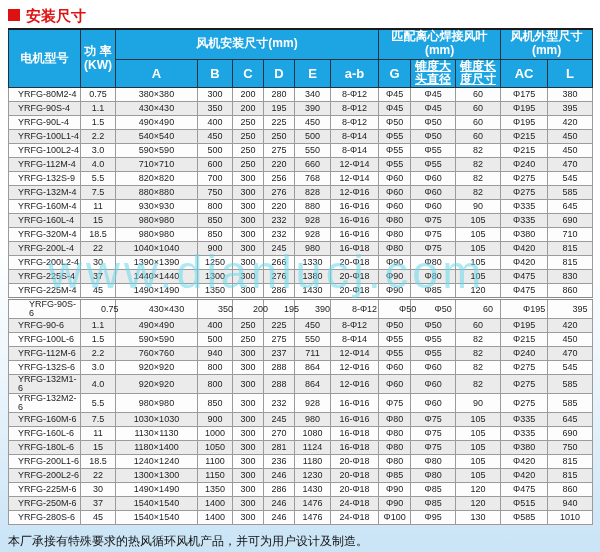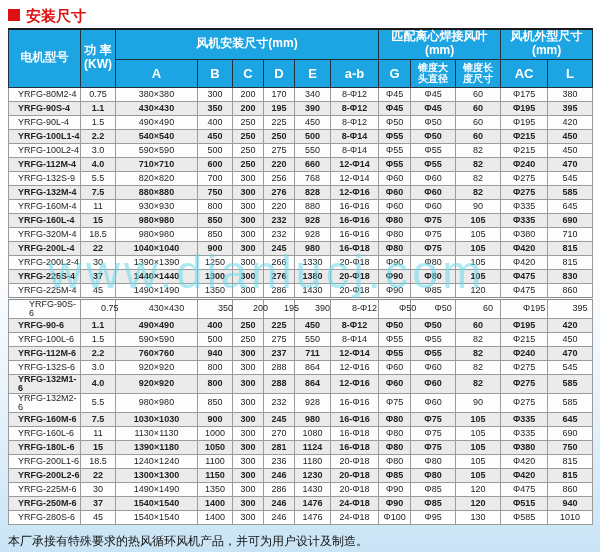--- a/index.html
+++ b/index.html
@@ -12,26 +12,26 @@
 
   table.dim { border-collapse:collapse; table-layout:fixed; margin-left:8px; width:584px;
               border:1px solid #333; border-top:2px solid #1a1a1a; }
   thead th { background:#1da4e2; color:#ffffff; border:1px solid #20323c; font-weight:bold;
              padding:0; text-align:center; vertical-align:middle; }
   thead tr.h1 { height:30px; }
   thead tr.h2 { height:28px; }
   th.group { font-size:12px; white-space:pre-line; line-height:1.15;text-align:center; }
   th.span2 { font-size:12px; white-space:pre-line; line-height:1.15; }
   th.letter { font-size:13px; }
-  th.small2 { font-size:10px; line-height:1.15; white-space:pre-line; }
+  th.small2 { font-size:12px; line-height:1.15; white-space:pre-line;text-decoration:underline; }
 
   tbody td { border:1px solid #9b9b9b; font-size:9px; color:#222; text-align:center;
              height:13px; padding:0; line-height:1; background-clip:padding-box; }
   tbody tr { background:#fdfdfd;margin-top:24px; }
-  tbody tr.alt { background:#ebebeb;font-weight:bold; }
+  tbody tr.alt { background:#ebebeb; }
   tbody td.model { text-align:left; padding-left:9px; }
   tbody tr.section-start td { border-top:3px double #8a8a8a;padding-left:20px; }
 
   .watermark { position:absolute; left:48px; top:244px; font-size:47px; font-weight:normal;
                color:rgba(105,216,235,0.55); letter-spacing:4px; white-space:nowrap;
                pointer-events:none; z-index:5; }
   .note { margin:9px 4px 0 8px; font-size:12px; color:#111; line-height:1.2; }
 </style>
 </head>
 <body>
@@ -85,21 +85,21 @@
         <th class="letter">L</th>
       </tr>
     </thead>
     <tbody>
         <tr>
           <td class="model">YRFG-80M2-4</td>
           <td>0.75</td>
           <td>380×380</td>
           <td>300</td>
           <td>200</td>
-          <td>170</td>
+          <td>280</td>
           <td>340</td>
           <td>8-Φ12</td>
           <td>Φ45</td>
           <td>Φ45</td>
           <td>60</td>
           <td>Φ175</td>
           <td>380</td>
         </tr>
         <tr class="alt">
           <td class="model">YRFG-90S-4</td>
@@ -442,21 +442,21 @@
           <td>16-Φ18</td>
           <td>Φ80</td>
           <td>Φ75</td>
           <td>105</td>
           <td>Φ335</td>
           <td>690</td>
         </tr>
         <tr class="alt">
           <td class="model">YRFG-180L-6</td>
           <td>15</td>
-          <td>1390×1180</td>
+          <td>1180×1400</td>
           <td>1050</td>
           <td>300</td>
           <td>281</td>
           <td>1124</td>
           <td>16-Φ18</td>
           <td>Φ80</td>
           <td>Φ75</td>
           <td>105</td>
           <td>Φ380</td>
           <td>750</td>

